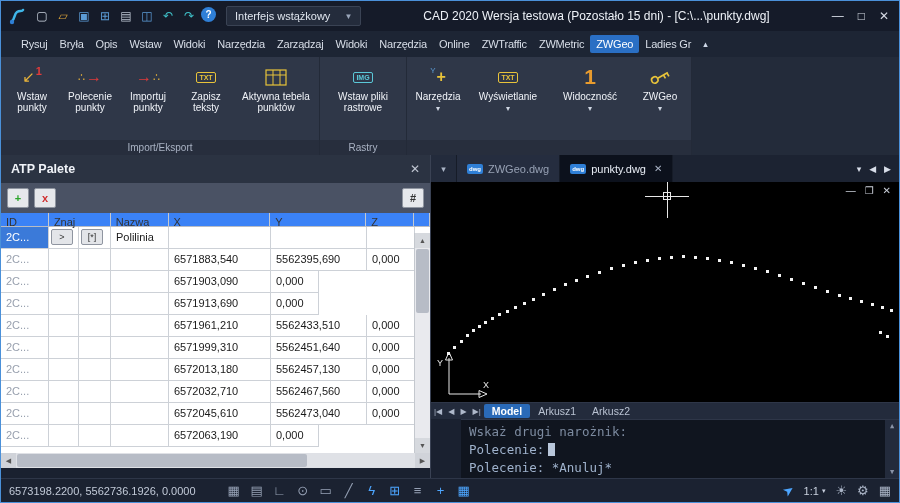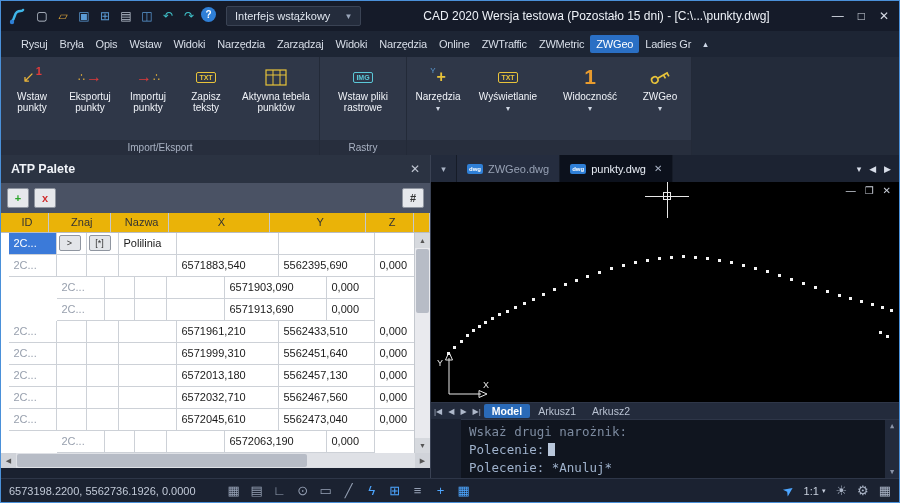--- a/index.html
+++ b/index.html
@@ -44,25 +44,25 @@
   .palette { width:430px; background:#1a2130; display:flex; flex-direction:column; border-right:1px solid #3a4254; }
   .pal-header { height:28px; background:#2b3342; display:flex; align-items:center; padding:0 10px; color:#f0f3f8; font-weight:bold; font-size:12.5px; }
   .pal-close { margin-left:auto; color:#c0c6d2; font-weight:normal; font-size:12px; cursor:default; }
   .pal-toolbar { height:30px; background:#4a5264; display:flex; align-items:center; padding:0 6px; gap:5px; }
   .tool-btn { width:22px; height:20px; background:#e6e8ec; border:1px solid #8f95a0; border-radius:2px; font-size:11px; font-weight:bold; text-align:center; line-height:18px; cursor:default; }
   .tool-btn.add { color:#2aa52a; }
   .tool-btn.del { color:#d03030; }
   .tool-btn.hash { margin-left:auto; color:#333; }
 
   .tablewrap { height:240px; background:#fff; position:relative; overflow:hidden; }
-  .thead { display:flex; height:20px; background:#eab308; color:#333; font-size:11px;text-align:center; }
+  .thead { display:flex; height:14px; background:#3b82f6; color:#333; font-size:11px; }
   .thc { border-right:1px solid #c4c8ce; border-bottom:1px solid #b8bcc4; padding:3px 0 0 5px; }
   .th-id{width:48px}.th-znaj{width:62px}.th-nazwa{width:58px}.th-x{width:102px}.th-y{width:96px}.th-z{width:48px}
   .th-sb{width:16px; border-bottom:1px solid #b8bcc4;}
-  .trow { display:flex; height:22px; font-size:11px; color:#1a1a1a; background:#fff;justify-content:center; }
+  .trow { display:flex; height:22px; font-size:11px; color:#1a1a1a; background:#fff; }
   .tc { border-right:1px solid #cdd1d7; border-bottom:1px solid #cdd1d7; padding:4px 0 0 5px; overflow:hidden; white-space:nowrap; }
   .c-id{width:48px; color:#98a0ae;} .c-z1{width:30px; padding:2px 0 0 2px;} .c-z2{width:32px; padding:2px 0 0 2px;} .c-nz{width:58px} .c-x{width:102px} .c-y{width:96px} .c-zz{width:48px}
   .trow.sel .c-id { background:#3b7ad9; color:#fff; }
   .mini-btn { display:inline-block; width:22px; height:16px; background:#e3e5e9; border:1px solid #8f95a0; border-radius:2px; font-size:9px; text-align:center; line-height:14px; color:#333; }
 
   .vscroll { position:absolute; right:0; top:20px; width:16px; height:220px; background:#e9eaee; border-left:1px solid #c4c8ce; }
   .vs-up,.vs-dn { position:absolute; left:0; width:15px; height:15px; background:#d6d9de; color:#555; font-size:7px; text-align:center; line-height:15px; }
   .vs-up{top:0} .vs-dn{bottom:0}
   .vs-thumb { position:absolute; left:1px; top:16px; width:13px; height:64px; background:#b7bcc6; border-radius:2px; }
 
@@ -176,21 +176,21 @@
               <span style="color:#e8b33a;font-size:15px;">↙</span>
               <span class="sup1">1</span>
             </span>
           <span class="rlab">Wstaw punkty</span>
         </div>
         <div class="rbtn">
           <span class="ric">
               <span style="color:#e8b33a;font-size:11px;">∴</span>
               <span style="color:#e03b3b;font-weight:bold;">→</span>
             </span>
-          <span class="rlab">Eksportuj punkty</span>
+          <span class="rlab">Polecenie punkty</span>
         </div>
         <div class="rbtn">
           <span class="ric">
               <span style="color:#e03b3b;font-weight:bold;">→</span>
               <span style="color:#e8b33a;font-size:11px;">∴</span>
             </span>
           <span class="rlab">Importuj punkty</span>
         </div>
         <div class="rbtn">
           <span class="ric">

